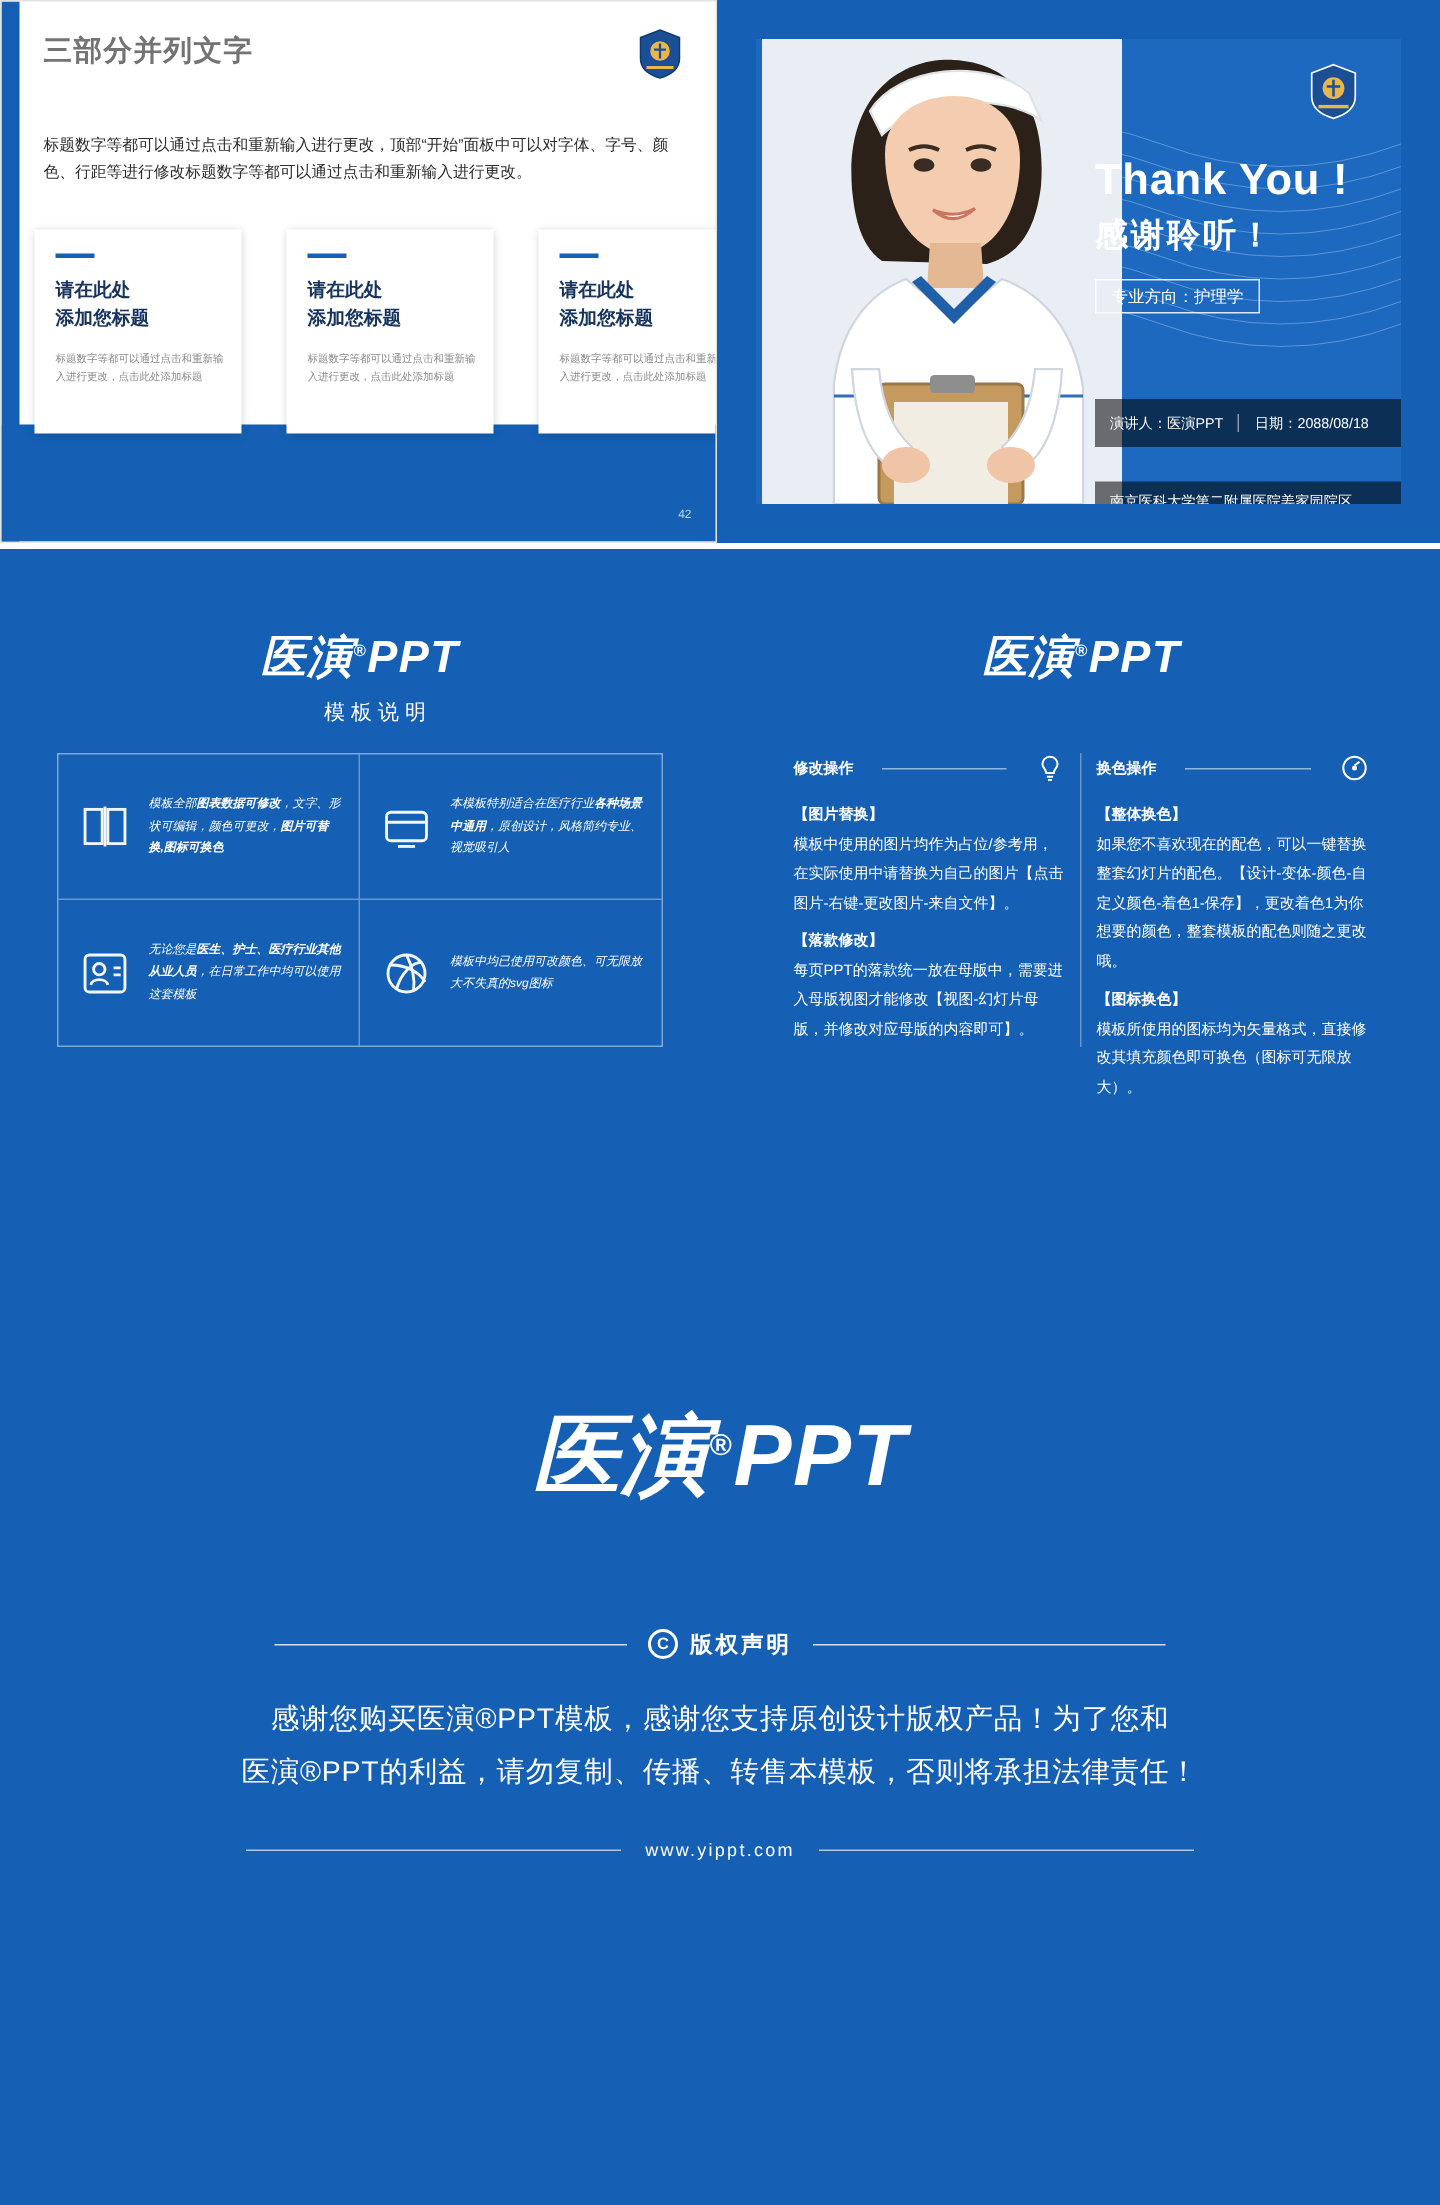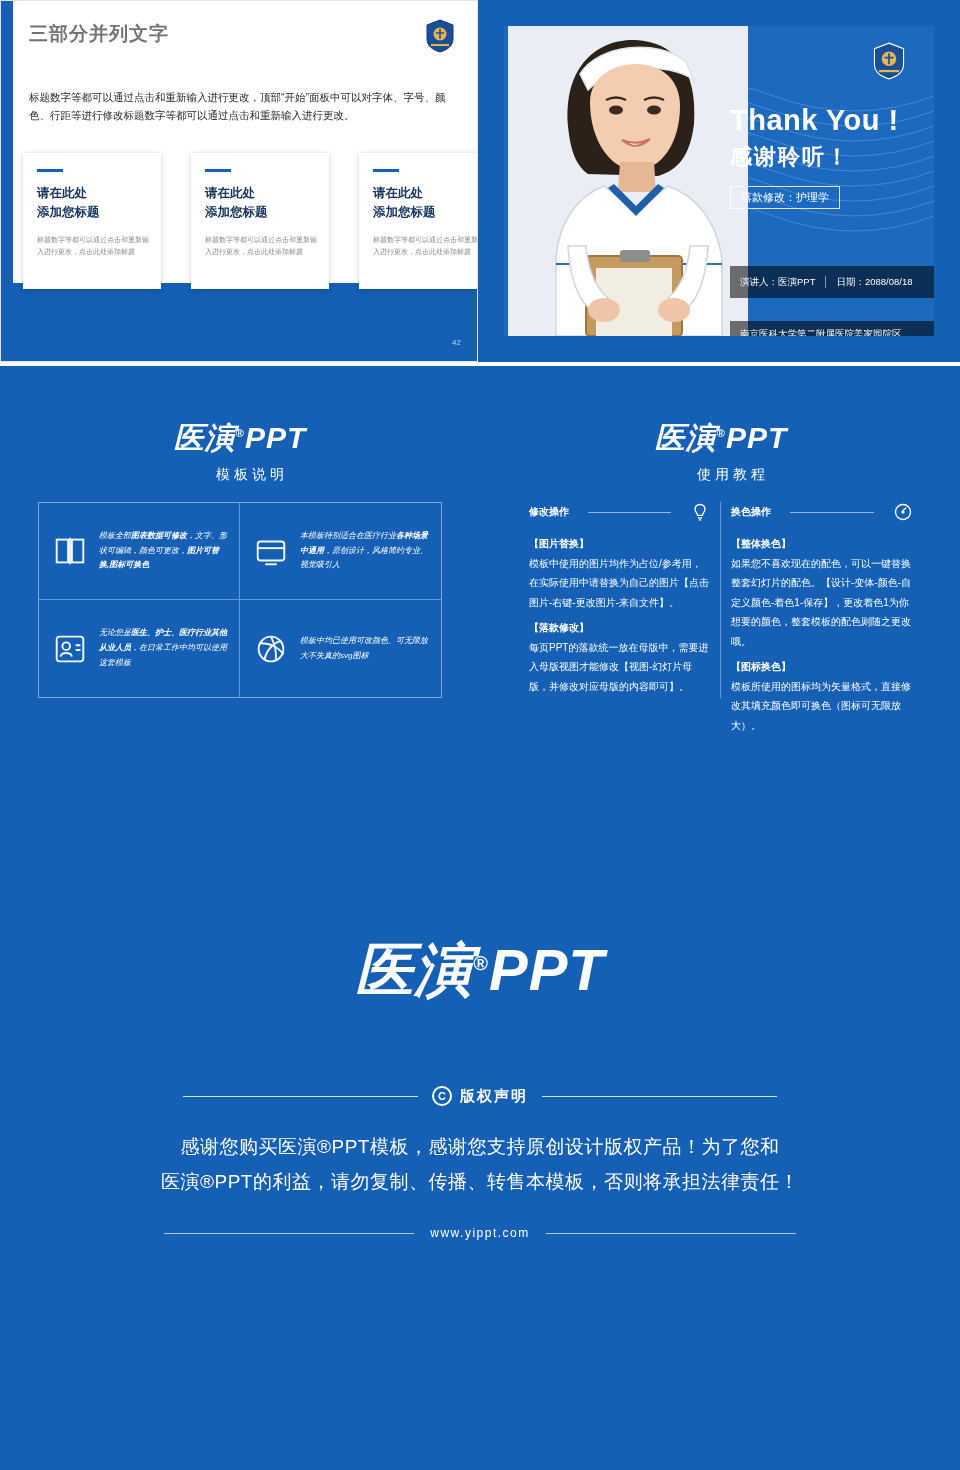--- a/index.html
+++ b/index.html
@@ -306,21 +306,21 @@
 
             <path d="M60 240 C62 272 70 296 86 306 L100 292 C86 280 80 262 78 240 Z" fill="#ffffff" stroke="#cfd6de" stroke-width="1.5"></path>
             <path d="M200 240 C198 272 190 296 174 306 L160 292 C174 280 180 262 182 240 Z" fill="#ffffff" stroke="#cfd6de" stroke-width="1.5"></path>
             <ellipse cx="96" cy="304" rx="16" ry="12" fill="#f0c4a6"></ellipse>
             <ellipse cx="166" cy="304" rx="16" ry="12" fill="#f0c4a6"></ellipse>
           </g>
         </svg>
 
         <div class="th-ty">Thank You !</div>
         <div class="th-cn">感谢聆听！</div>
-        <div class="th-major">落款修改：护理学</div>
+        <div class="th-major">专业方向：护理学</div>
 
         <div class="th-meta">
           <span>演讲人：医演PPT</span>
           <span class="sep"></span>
           <span>日期：2088/08/18</span>
         </div>
 
         <div class="th-org">南京医科大学第二附属医院姜家园院区</div>
       </div>
     </div>
@@ -382,21 +382,20 @@
           </div>
         </div>
 
       </div>
     </div>
 
     <div class="sBlue">
       <div class="bl-logo">
         <span>医演</span><span class="reg">®</span><span>PPT</span>
       </div>
-      <div class="bl-sub">使用教程</div>
 
       <div class="tu-cols">
 
         <div class="tu-col left">
           <div class="tu-head">
             <span>修改操作</span>
             <span class="line"></span>
             <svg class="ic" viewBox="0 0 24 24">
               <path d="M12 3 C8 3 6 6 6 9 C6 12 9 13 9 16 L15 16 C15 13 18 12 18 9 C18 6 16 3 12 3 Z" fill="none" stroke="#ffffff" stroke-width="1.6"></path>
               <path d="M9.5 19 L14.5 19 M10.5 21.5 L13.5 21.5" stroke="#ffffff" stroke-width="1.6"></path>

